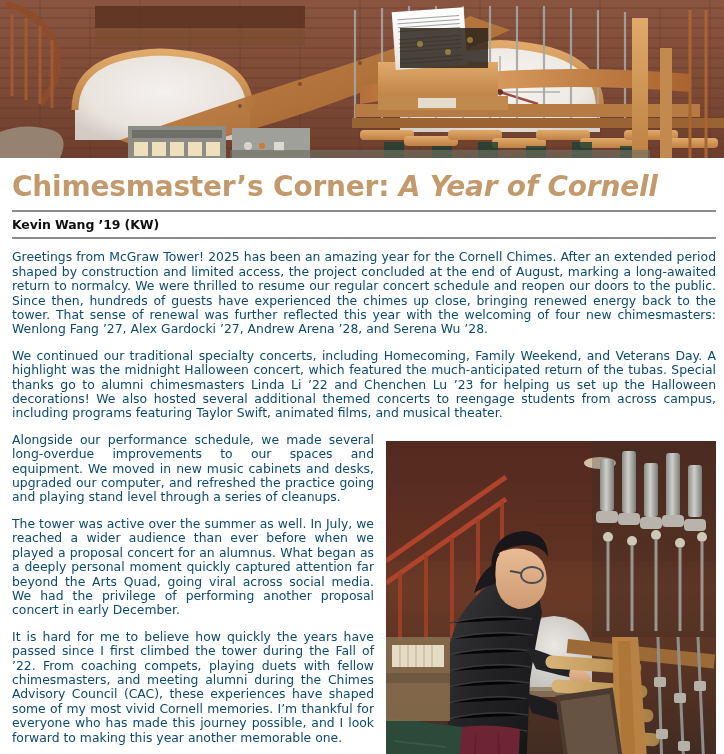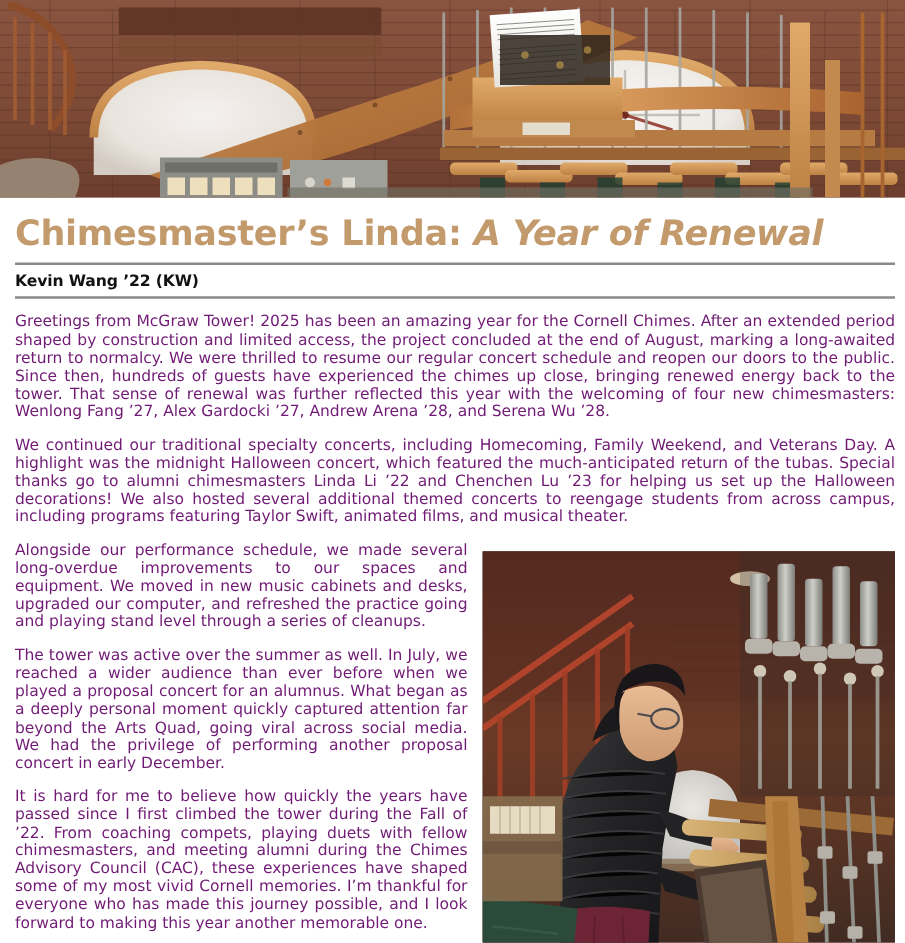--- a/index.html
+++ b/index.html
@@ -65,21 +65,21 @@
 
   .body-wrap {
     margin: 11px 8px 0 12px;
     position: relative;
   }
   p.para {
     margin: 0 0 12px 0;
     font-size: 12.4px;
     line-height: 14.4px;
     text-align: justify;
-    color: #701a75;
+    color: #0c4a6e;
     hyphens: none;
   }
   p.para:last-child { margin-bottom: 0; }
 
   
   .photo-right {
     float: right;
     width: 330px;
     height: 330px;
     margin: 8px 0 4px 12px;
@@ -302,25 +302,25 @@
     </g>
 
     <path d="M0 132 Q24 122 52 130 Q70 136 60 158 L0 158 Z" fill="#9a8a78" opacity="0.9"></path>
 
     <rect x="230" y="150" width="420" height="8" fill="#6f6e62" opacity="0.65"></rect>
   </svg>
 </div>
 
 <div class="article">
 
-  <h1 class="title"><span>Chimesmaster’s Linda:</span><span class="ital"> A Year of Renewal</span></h1>
+  <h1 class="title"><span>Chimesmaster’s Corner:</span><span class="ital"> A Year of Cornell</span></h1>
 
   <div class="rule"></div>
 
-  <div class="byline">Kevin Wang ’22 (KW)</div>
+  <div class="byline">Kevin Wang ’19 (KW)</div>
 
   <div class="rule2"></div>
 
   <div class="body-wrap">
 
     <p class="para">Greetings from McGraw Tower! 2025 has been an amazing year for the Cornell Chimes. After an extended period shaped by construction and limited access, the project concluded at the end of August, marking a long-awaited return to normalcy. We were thrilled to resume our regular concert schedule and reopen our doors to the public. Since then, hundreds of guests have experienced the chimes up close, bringing renewed energy back to the tower. That sense of renewal was further reflected this year with the welcoming of four new chimesmasters: Wenlong Fang ’27, Alex Gardocki ’27, Andrew Arena ’28, and Serena Wu ’28.</p>
 
     <p class="para">We continued our traditional specialty concerts, including Homecoming, Family Weekend, and Veterans Day. A highlight was the midnight Halloween concert, which featured the much-anticipated return of the tubas. Special thanks go to alumni chimesmasters Linda Li ’22 and Chenchen Lu ’23 for helping us set up the Halloween decorations! We also hosted several additional themed concerts to reengage students from across campus, including programs featuring Taylor Swift, animated films, and musical theater.</p>
 
     <div class="photo-right">

